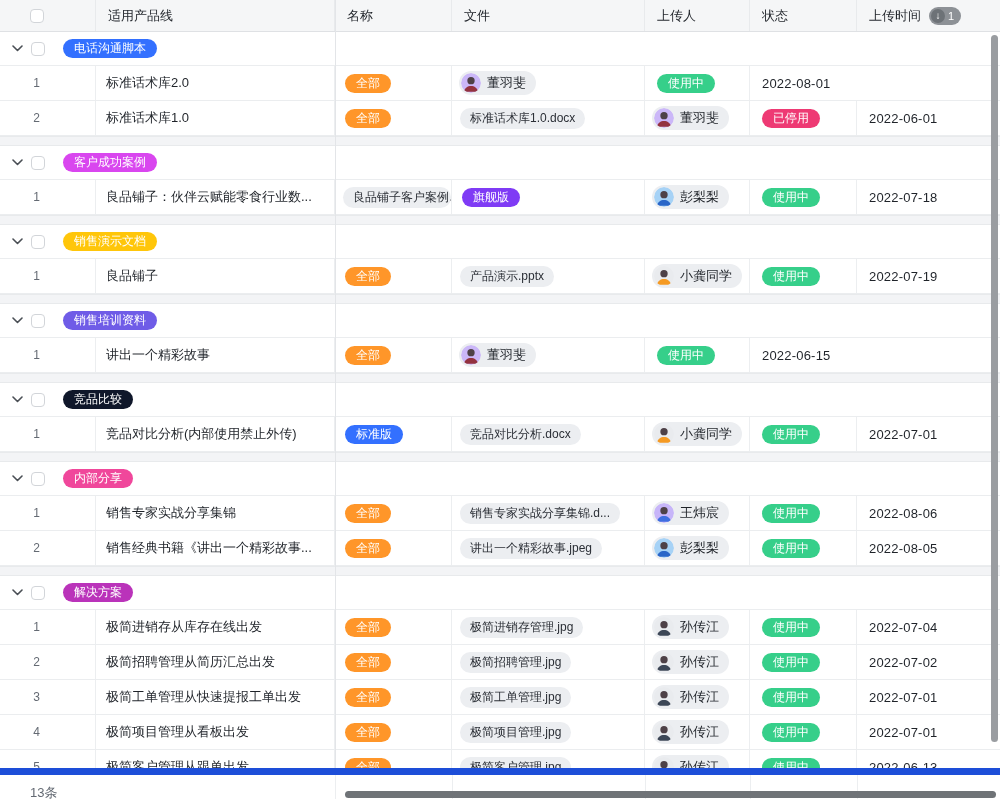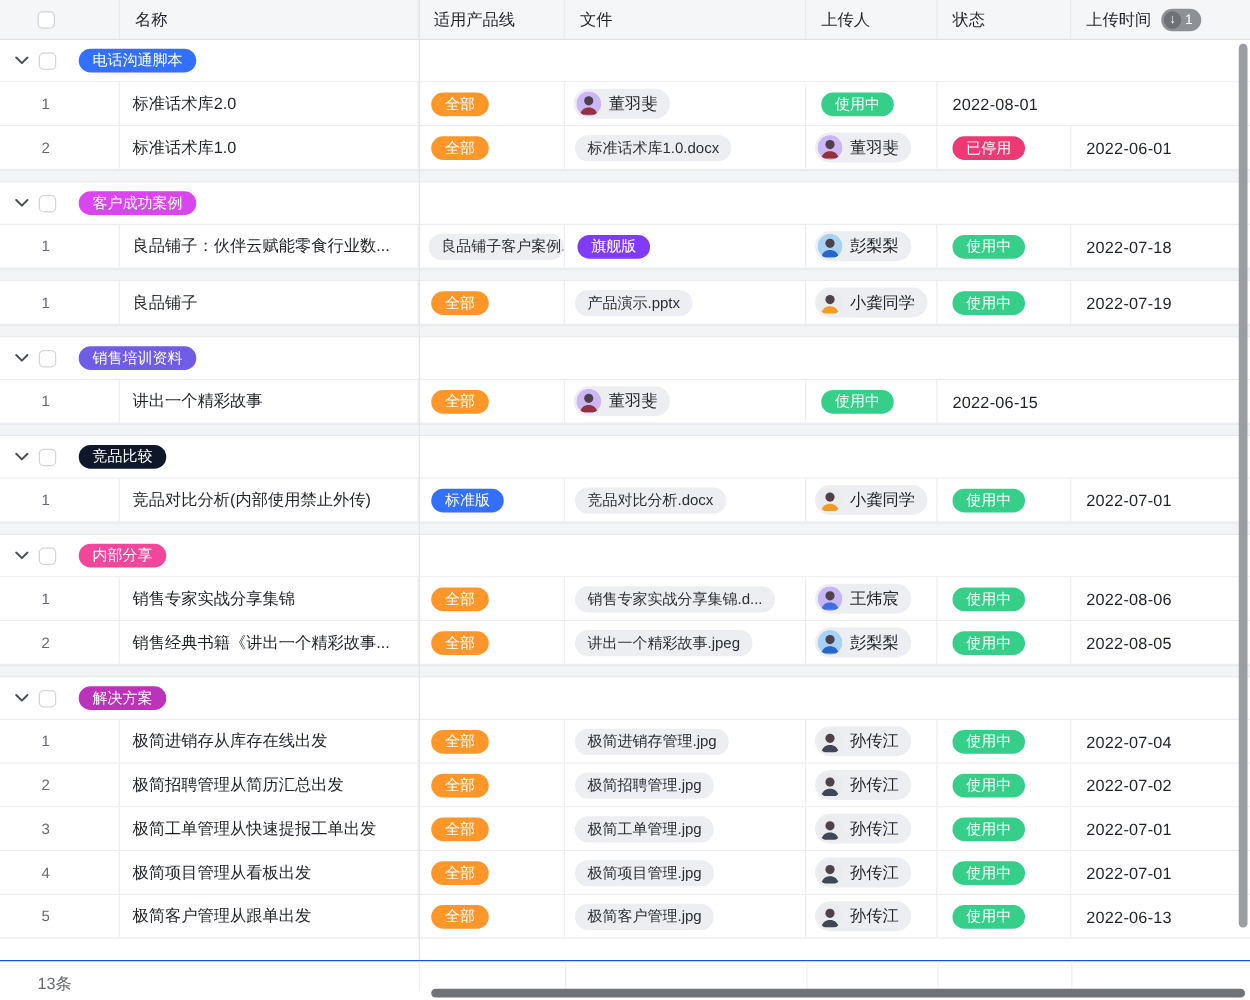--- a/index.html
+++ b/index.html
@@ -49,39 +49,39 @@
   .cell-date { font-size:13px; color:#1f2329; padding-left:12px; letter-spacing:.2px; }
 
   
   .frozen-line { position:absolute; left:335px; top:0; width:1px; height:768px; background:#e3e5e8; z-index:4; pointer-events:none; }
 
   
   .v-scrollbar { position:absolute; right:2px; top:35px; width:7px; height:707px; background:#9a9da1; border-radius:4px; z-index:6; }
   .h-scrollbar { position:absolute; left:345px; top:791px; width:651px; height:7px; background:#6f7377; border-radius:4px; z-index:6; }
 
   
-  .footer { position:absolute; left:0; top:768px; width:1000px; height:32px; background:#fff; border-top:1px solid #1d4ed8; z-index:5; }
+  .footer { position:absolute; left:0; top:768px; width:1000px; height:32px; background:#fff; border-top:7px solid #1d4ed8; z-index:5; }
   .footer-count { position:absolute; left:30px; top:9px; font-size:13px; color:#646a73; }
   .footer .f-div { position:absolute; top:0; width:1px; height:24px; background:#eceef0; }
 </style>
 </head>
 <body>
 
 <div class="app">
   <div class="grid-area">
 
     <div class="grid-row header-row">
       <div class="header-cell hc-check">
         <span class="checkbox"></span>
       </div>
       <div class="header-cell">
-          <span>名称</span>
+          <span>适用产品线</span>
         </div>
       <div class="header-cell">
-          <span>适用产品线</span>
+          <span>名称</span>
         </div>
       <div class="header-cell">
           <span>文件</span>
         </div>
       <div class="header-cell">
           <span>上传人</span>
         </div>
       <div class="header-cell">
           <span>状态</span>
         </div>
@@ -201,20 +201,29 @@
       </span>
     </div>
     <div class="cell cell-status">
             <span class="pill status-pill" style="background: rgb(54, 207, 138);">使用中</span>
           </div>
     <div class="cell cell-date">
             <span>2022-07-18</span>
           </div>
   </div>
         <div class="gap-band"></div>
+        <div class="group-row">
+    <span class="chevron">
+      <svg width="11" height="7" viewBox="0 0 11 7">
+              <polyline points="1,1 5.5,5.5 10,1" fill="none" stroke="#4a4f55" stroke-width="1.6" stroke-linecap="round" stroke-linejoin="round"></polyline>
+            </svg>
+    </span>
+    <span class="checkbox"></span>
+    <span class="pill group-pill" style="background: rgb(255, 198, 10);">销售演示文档</span>
+  </div>
         <div class="grid-row data-row">
     <div class="cell cell-num">
             <span>1</span>
           </div>
     <div class="cell cell-name">
             <span>良品铺子</span>
           </div>
     <div class="cell cell-product">
             <span class="pill product-pill" style="background: rgb(255, 150, 41);">全部</span>
           </div>

